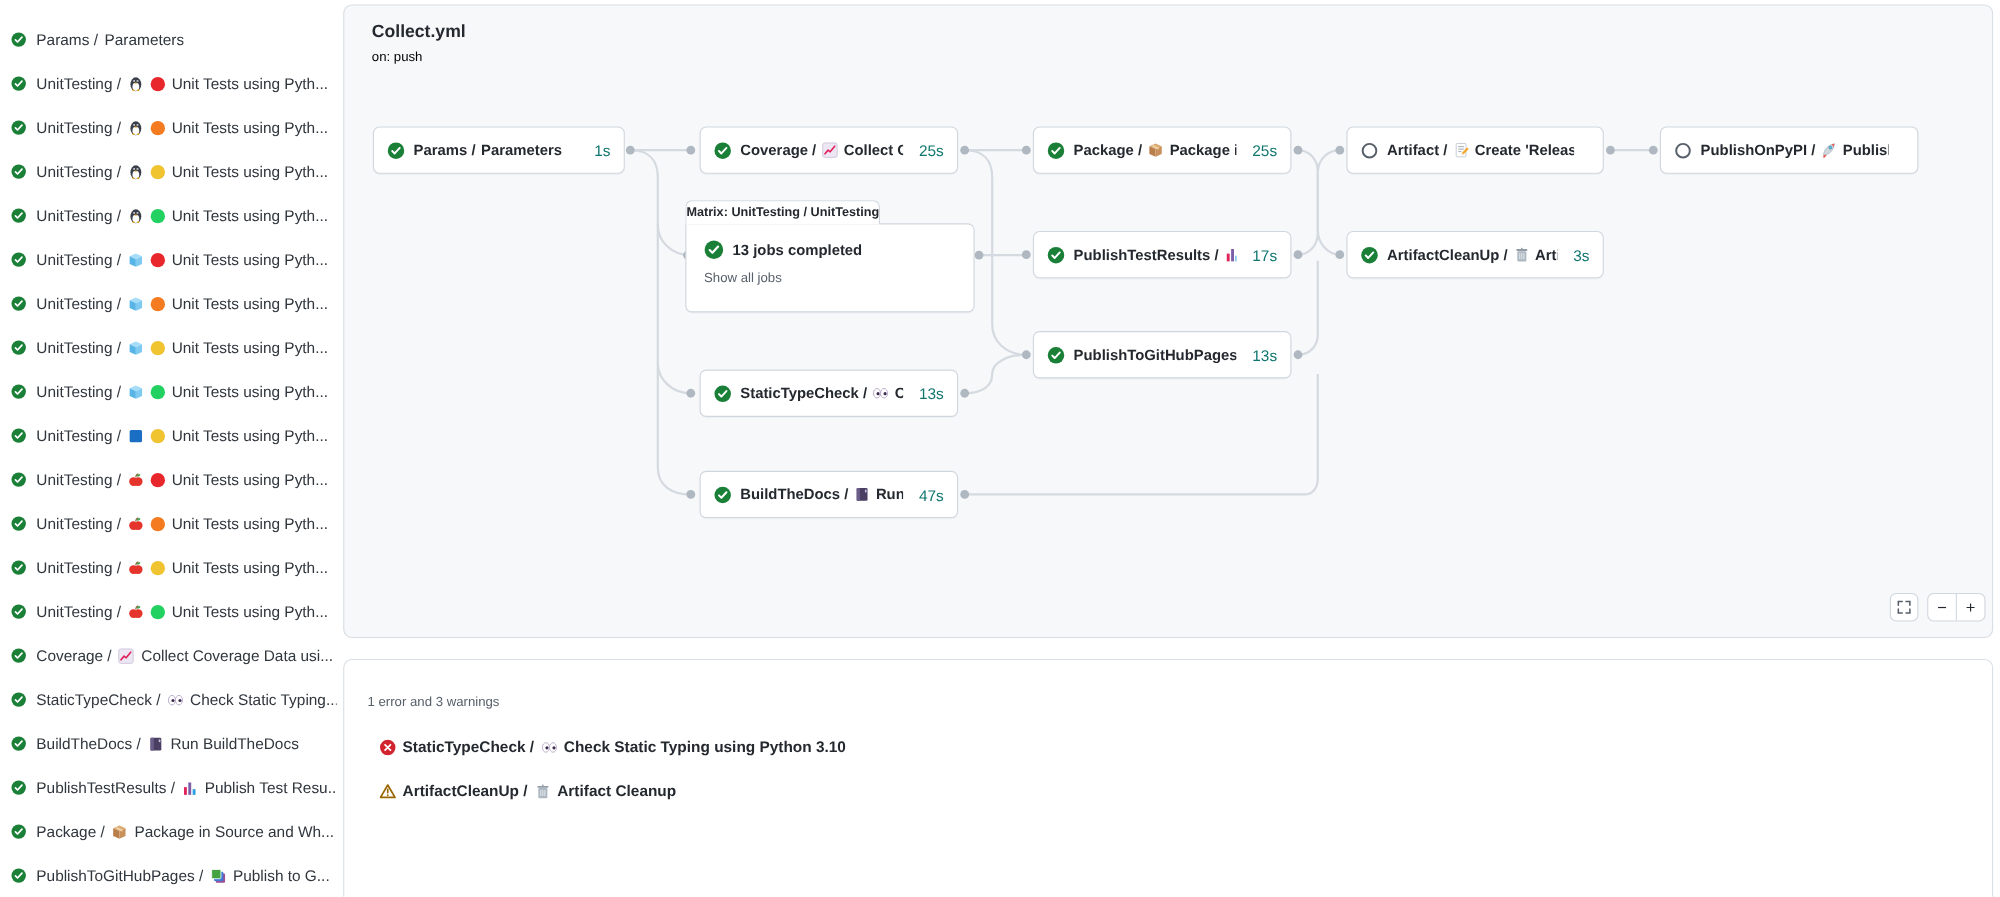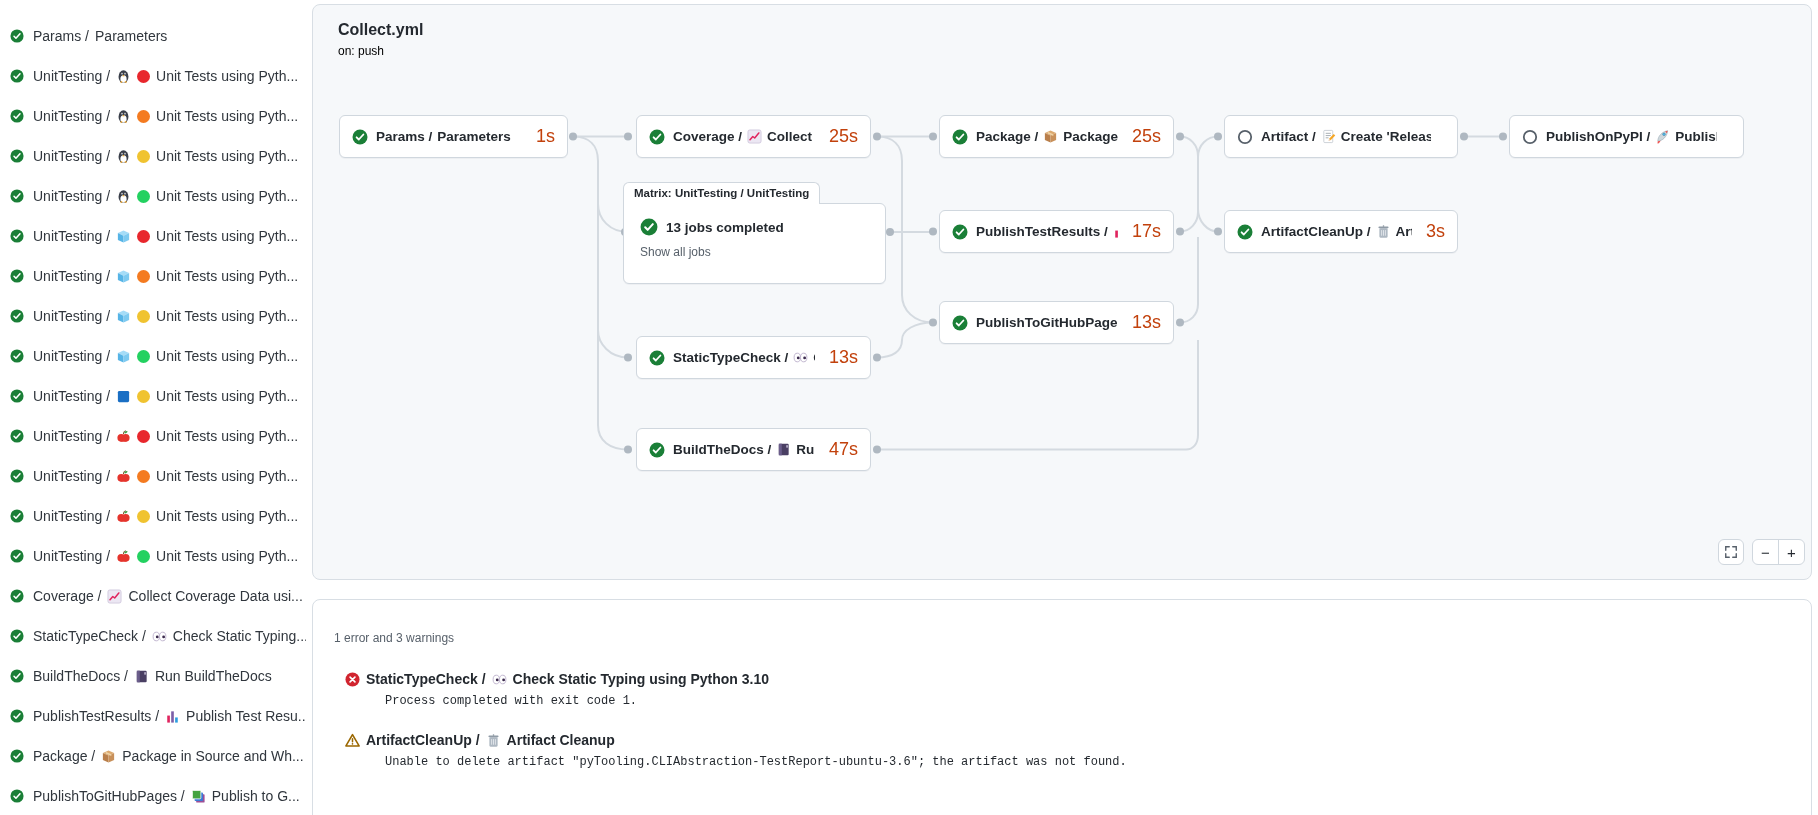--- a/index.html
+++ b/index.html
@@ -24,22 +24,22 @@
   #graph-header{position:absolute;left:25px;top:16px;z-index:4;}
   #graph-title{font-size:16px;font-weight:700;margin:0;}
   #graph-trigger{font-size:12px;color:#000000;margin-top:5px;}
   
   #edges{position:absolute;left:0;top:0;z-index:1;}
   
   .gnode{position:absolute;height:43px;background:#fff;border:1px solid #d0d7de;border-radius:6px;
          display:flex;align-items:center;gap:8px;padding:0 12px;box-sizing:border-box;
          font-size:13.5px;font-weight:700;z-index:2;box-shadow:0 1px 0 rgba(31,35,40,.04);cursor:pointer;}
   .gnode .lbl{display:flex;align-items:center;gap:5px;overflow:hidden;white-space:nowrap;}
-  .gnode .dur{margin-left:auto;font-size:18px;color:#c2410c;font-weight:400;flex:0 0 auto;padding-left:6px;}
-  #matrix-tab{position:absolute;left:310px;top:177px;height:22px;line-height:21px;padding:0 10px;
+  .gnode .dur{margin-left:auto;font-size:14px;color:#0f766e;font-weight:400;flex:0 0 auto;padding-left:6px;}
+  #matrix-tab{position:absolute;left:310px;top:177px;height:22px;line-height:21px;padding:0 0;
          background:#fff;border:1px solid #d0d7de;border-bottom:none;border-radius:6px 6px 0 0;
          font-size:11.5px;font-weight:700;z-index:3;box-sizing:border-box;}
   #matrix-box{position:absolute;left:310px;top:198px;width:263px;height:81px;background:#fff;
          border:1px solid #d0d7de;border-radius:0 6px 6px 6px;z-index:2;box-sizing:border-box;
          padding:14px 16px 0 16px;cursor:pointer;box-shadow:0 1px 0 rgba(31,35,40,.04);}
   .mb-row1{display:flex;align-items:center;gap:8px;font-size:13.5px;font-weight:700;text-align:center;}
   #matrix-link{margin-top:9px;font-size:12px;color:#57606a;cursor:pointer;display:inline-block;}
   
   .gc-btn{position:absolute;background:#fff;border:1px solid #d0d7de;border-radius:6px;box-sizing:border-box;
           display:flex;align-items:center;justify-content:center;cursor:pointer;z-index:4;}
@@ -778,21 +778,20 @@
           <span class="mi">
             <svg width="15" height="15" viewBox="0 0 16 16">
               <ellipse cx="4.6" cy="8" rx="3.4" ry="4.6" fill="#fff" stroke="#b6a8c6" stroke-width="0.9"></ellipse>
               <ellipse cx="11.4" cy="8" rx="3.4" ry="4.6" fill="#fff" stroke="#b6a8c6" stroke-width="0.9"></ellipse>
               <circle cx="5.6" cy="8.4" r="1.5" fill="#3b2a4d"></circle>
               <circle cx="12.4" cy="8.4" r="1.5" fill="#3b2a4d"></circle>
             </svg>
           </span>
           <span>Check Static Typing using Python 3.10</span>
         </div>
-        <div class="an-detail">Process completed with exit code 1.</div>
       </div>
       <div class="an-row">
         <div class="an-head">
           <span class="mi">
             <svg width="15" height="15" viewBox="0 0 16 16">
               <path d="M8 1.8 L15 13.8 H1 Z" fill="none" stroke="#9a6700" stroke-width="1.7" stroke-linejoin="round"></path>
               <path d="M8 6v3.2" stroke="#9a6700" stroke-width="1.6" stroke-linecap="round"></path>
               <circle cx="8" cy="11.5" r="0.9" fill="#9a6700"></circle>
             </svg>
           </span>
@@ -800,16 +799,15 @@
           <span class="mi">
             <svg width="15" height="15" viewBox="0 0 16 16">
               <rect x="3.6" y="4.6" width="8.8" height="10" rx="1.2" fill="#aeb8c2"></rect>
               <rect x="2.6" y="2.6" width="10.8" height="1.9" rx="0.95" fill="#909ba6"></rect>
               <rect x="7.3" y="1.4" width="1.4" height="1.6" fill="#909ba6"></rect>
               <path d="M6 6.5v6M8 6.5v6M10 6.5v6" stroke="#e8ecef" stroke-width="0.9"></path>
             </svg>
           </span>
           <span>Artifact Cleanup</span>
         </div>
-        <div class="an-detail">Unable to delete artifact "pyTooling.CLIAbstraction-TestReport-ubuntu-3.6"; the artifact was not found.</div>
       </div>
     </div>
 </div>
 
 </body></html>

